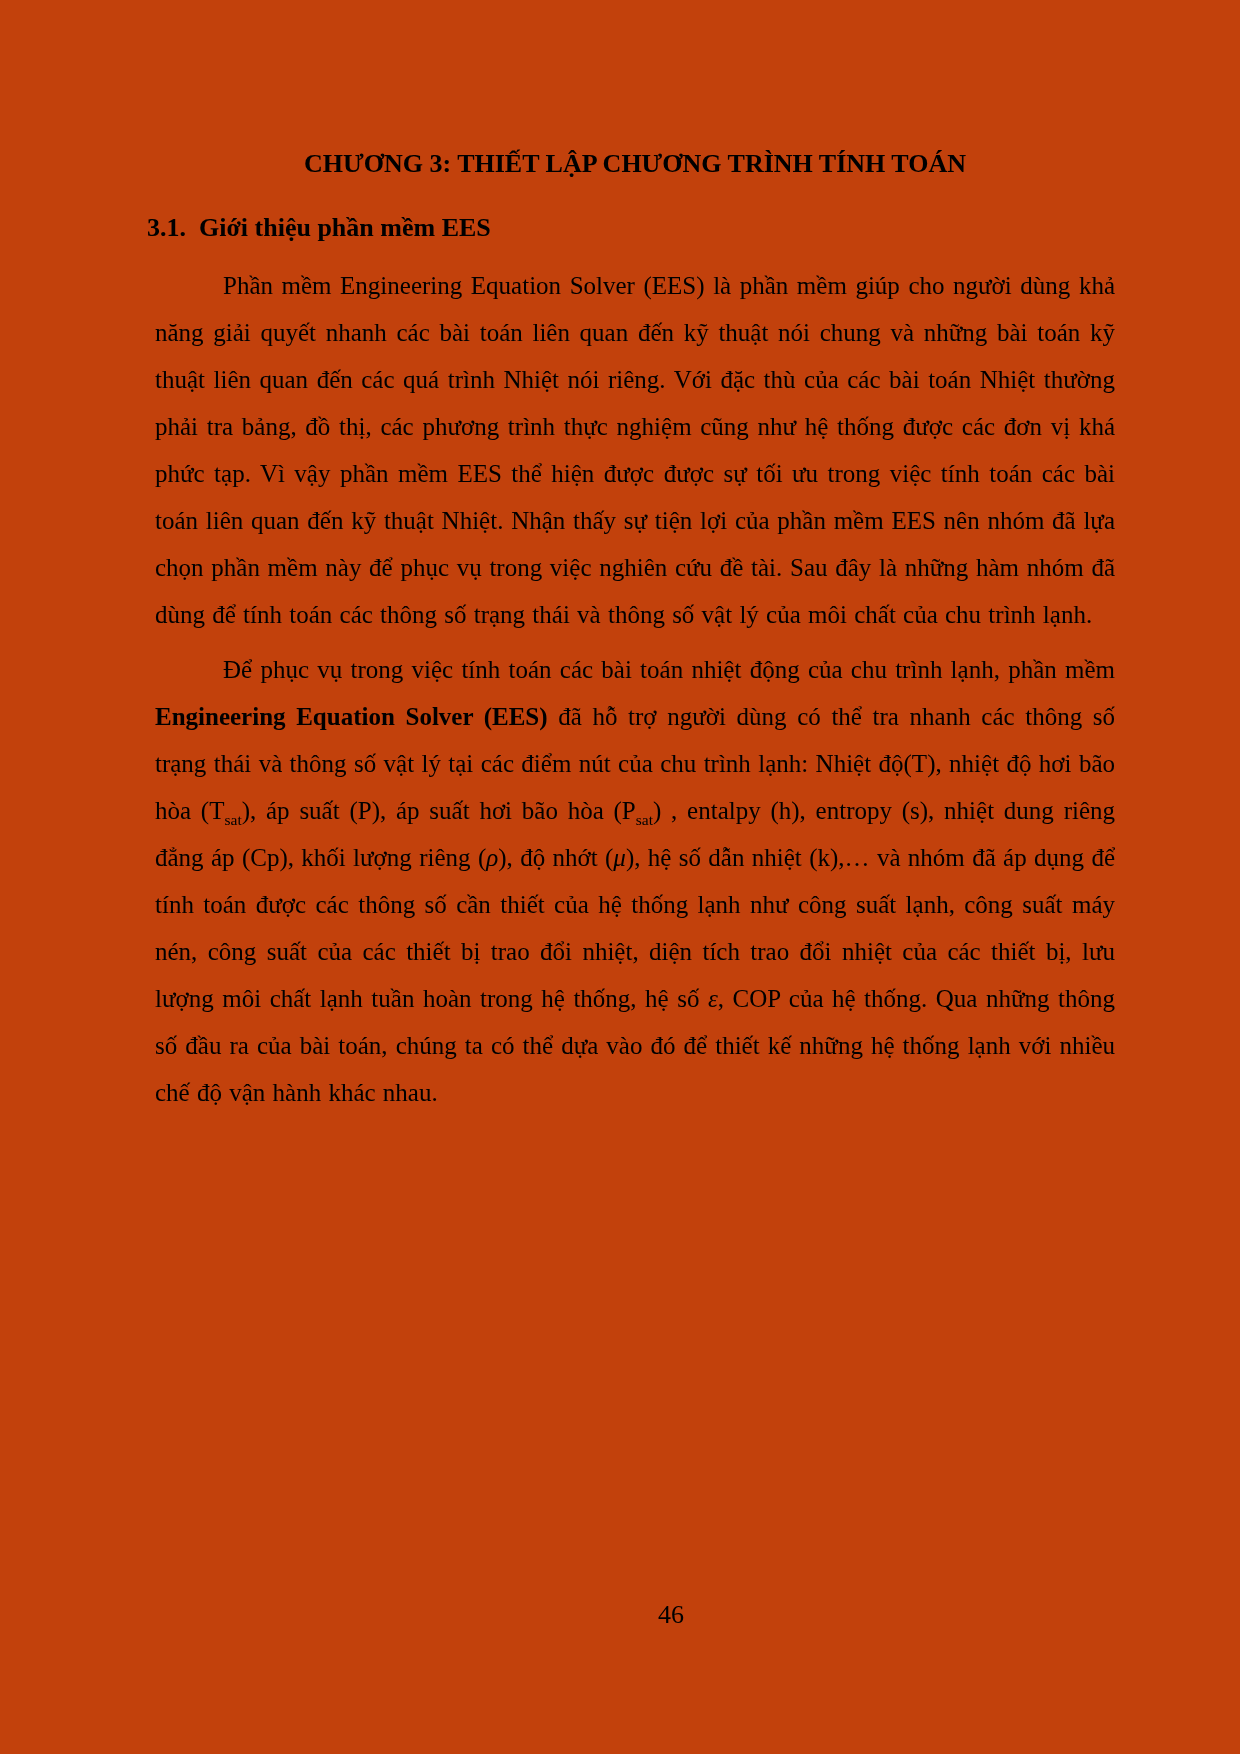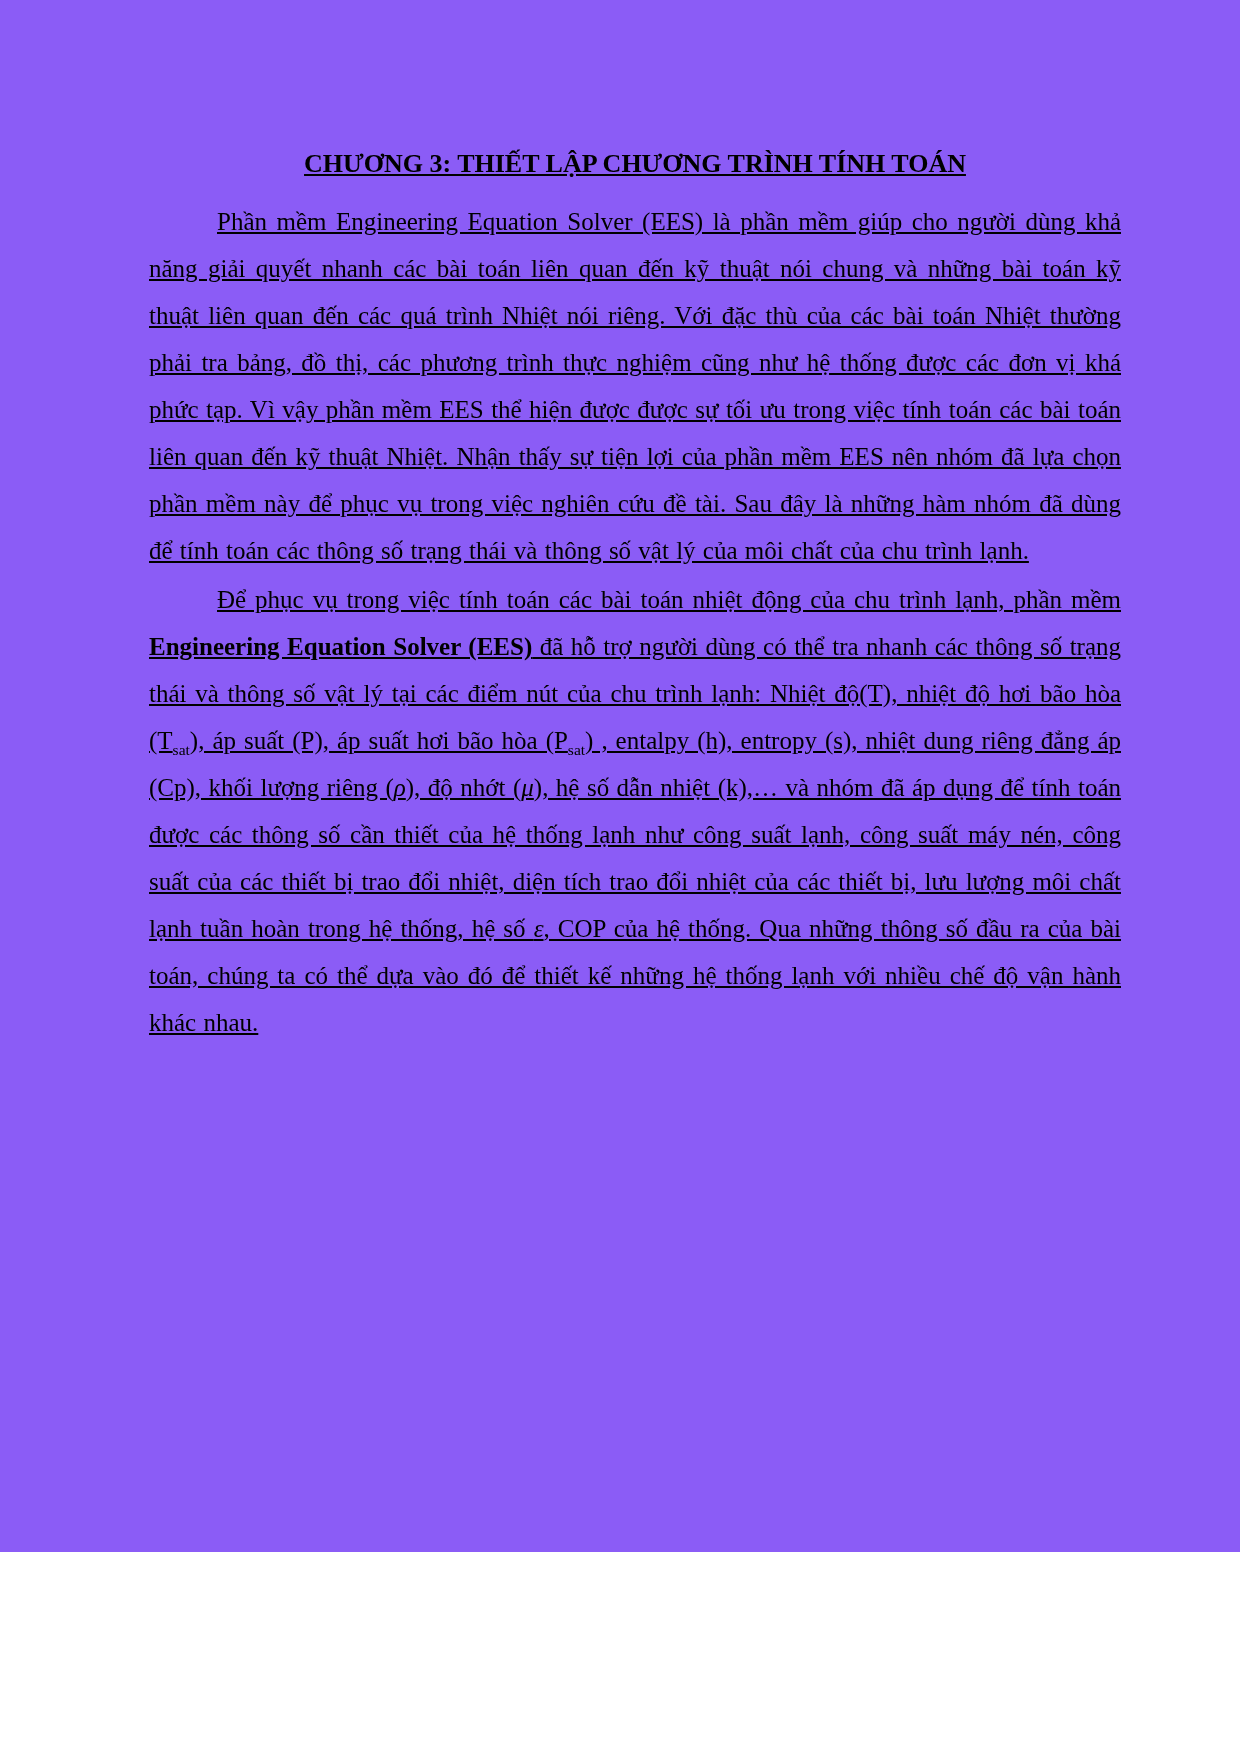--- a/index.html
+++ b/index.html
@@ -1,27 +1,26 @@
 <!DOCTYPE html>
 <html lang="vi"><head>
 <meta charset="utf-8">
 <style>
   html, body { margin: 0; padding: 0; background: #ffffff; }
   .page {
     position: relative;
     width: 1240px;
-    height: 1552px;
+    height: 1754px;
     margin: 0 auto;
-    background: #8b5cf6;
+    background: #c2410c;
     box-sizing: border-box;
     padding: 148px 117px 0 147px;
     font-family: "Liberation Serif", "DejaVu Serif", serif;
     color: #000000;
     overflow: hidden;
-    text-decoration: underline;
   }
   .title {
     font-size: 26px;
     font-weight: bold;
     text-align: center;
     line-height: 32px;
     margin: 0;
   }
   .heading {
     font-size: 26px;
@@ -29,21 +28,21 @@
     line-height: 32px;
     margin: 32px 0 0 0;
   }
   .heading .num { margin-right: 13px; }
   .body-text { margin-top: 18px; }
   .para {
     font-size: 25px;
     line-height: 47px;
     text-align: justify;
     text-indent: 68px;
-    margin: 2px;
+    margin: 8px;
     word-spacing: 1px;
   }
   .para .b { font-weight: bold; }
   .para .i { font-style: italic; }
   .para sub { font-size: 0.62em; line-height: 0; }
   .page-footer {
     position: absolute;
     top: 1600px;
     left: 671px;
     transform: translateX(-50%);
@@ -51,20 +50,23 @@
     line-height: 30px;
   }
 </style>
 </head>
 <body>
 
 <div class="page">
 
   <h1 class="title">CHƯƠNG 3: THIẾT LẬP CHƯƠNG TRÌNH TÍNH TOÁN</h1>
 
+  <h2 class="heading">
+    <span class="num">3.1.</span><span>Giới thiệu phần mềm EES</span>
+  </h2>
 
   <div class="body-text">
     <p class="para"><span>Phần mềm Engineering Equation Solver (EES) là phần mềm giúp cho người dùng khả năng giải quyết nhanh các bài toán liên quan đến kỹ thuật nói chung và những bài toán kỹ thuật liên quan đến các quá trình Nhiệt nói riêng. Với đặc thù của các bài toán Nhiệt thường phải tra bảng, đồ thị, các phương trình thực nghiệm cũng như hệ thống được các đơn vị khá phức tạp. Vì vậy phần mềm EES thể hiện được được sự tối ưu trong việc tính toán các bài toán liên quan đến kỹ thuật Nhiệt. Nhận thấy sự tiện lợi của phần mềm EES nên nhóm đã lựa chọn phần mềm này để phục vụ trong việc nghiên cứu đề tài. Sau đây là những hàm nhóm đã dùng để tính toán các thông số trạng thái và thông số vật lý của môi chất của chu trình lạnh.</span></p>
     <p class="para"><span>Để phục vụ trong việc tính toán các bài toán nhiệt động của chu trình lạnh, phần mềm </span><span class="b">Engineering Equation Solver (EES)</span><span> đã hỗ trợ người dùng có thể tra nhanh các thông số trạng thái và thông số vật lý tại các điểm nút của chu trình lạnh: Nhiệt độ(T), nhiệt độ hơi bão hòa (T</span><sub>sat</sub><span>), áp suất (P), áp suất hơi bão hòa (P</span><sub>sat</sub><span>) , entalpy (h), entropy (s), nhiệt dung riêng đẳng áp (Cp), khối lượng riêng (</span><span class="i">ρ</span><span>), độ nhớt (</span><span class="i">μ</span><span>), hệ số dẫn nhiệt (k),… và nhóm đã áp dụng để tính toán được các thông số cần thiết của hệ thống lạnh như công suất lạnh, công suất máy nén, công suất của các thiết bị trao đổi nhiệt, diện tích trao đổi nhiệt của các thiết bị, lưu lượng môi chất lạnh tuần hoàn trong hệ thống, hệ số </span><span class="i">ε</span><span>, COP của hệ thống. Qua những thông số đầu ra của bài toán, chúng ta có thể dựa vào đó để thiết kế những hệ thống lạnh với nhiều chế độ vận hành khác nhau.</span></p>
   </div>
 
   <div class="page-footer">46</div>
 
 </div>
 

